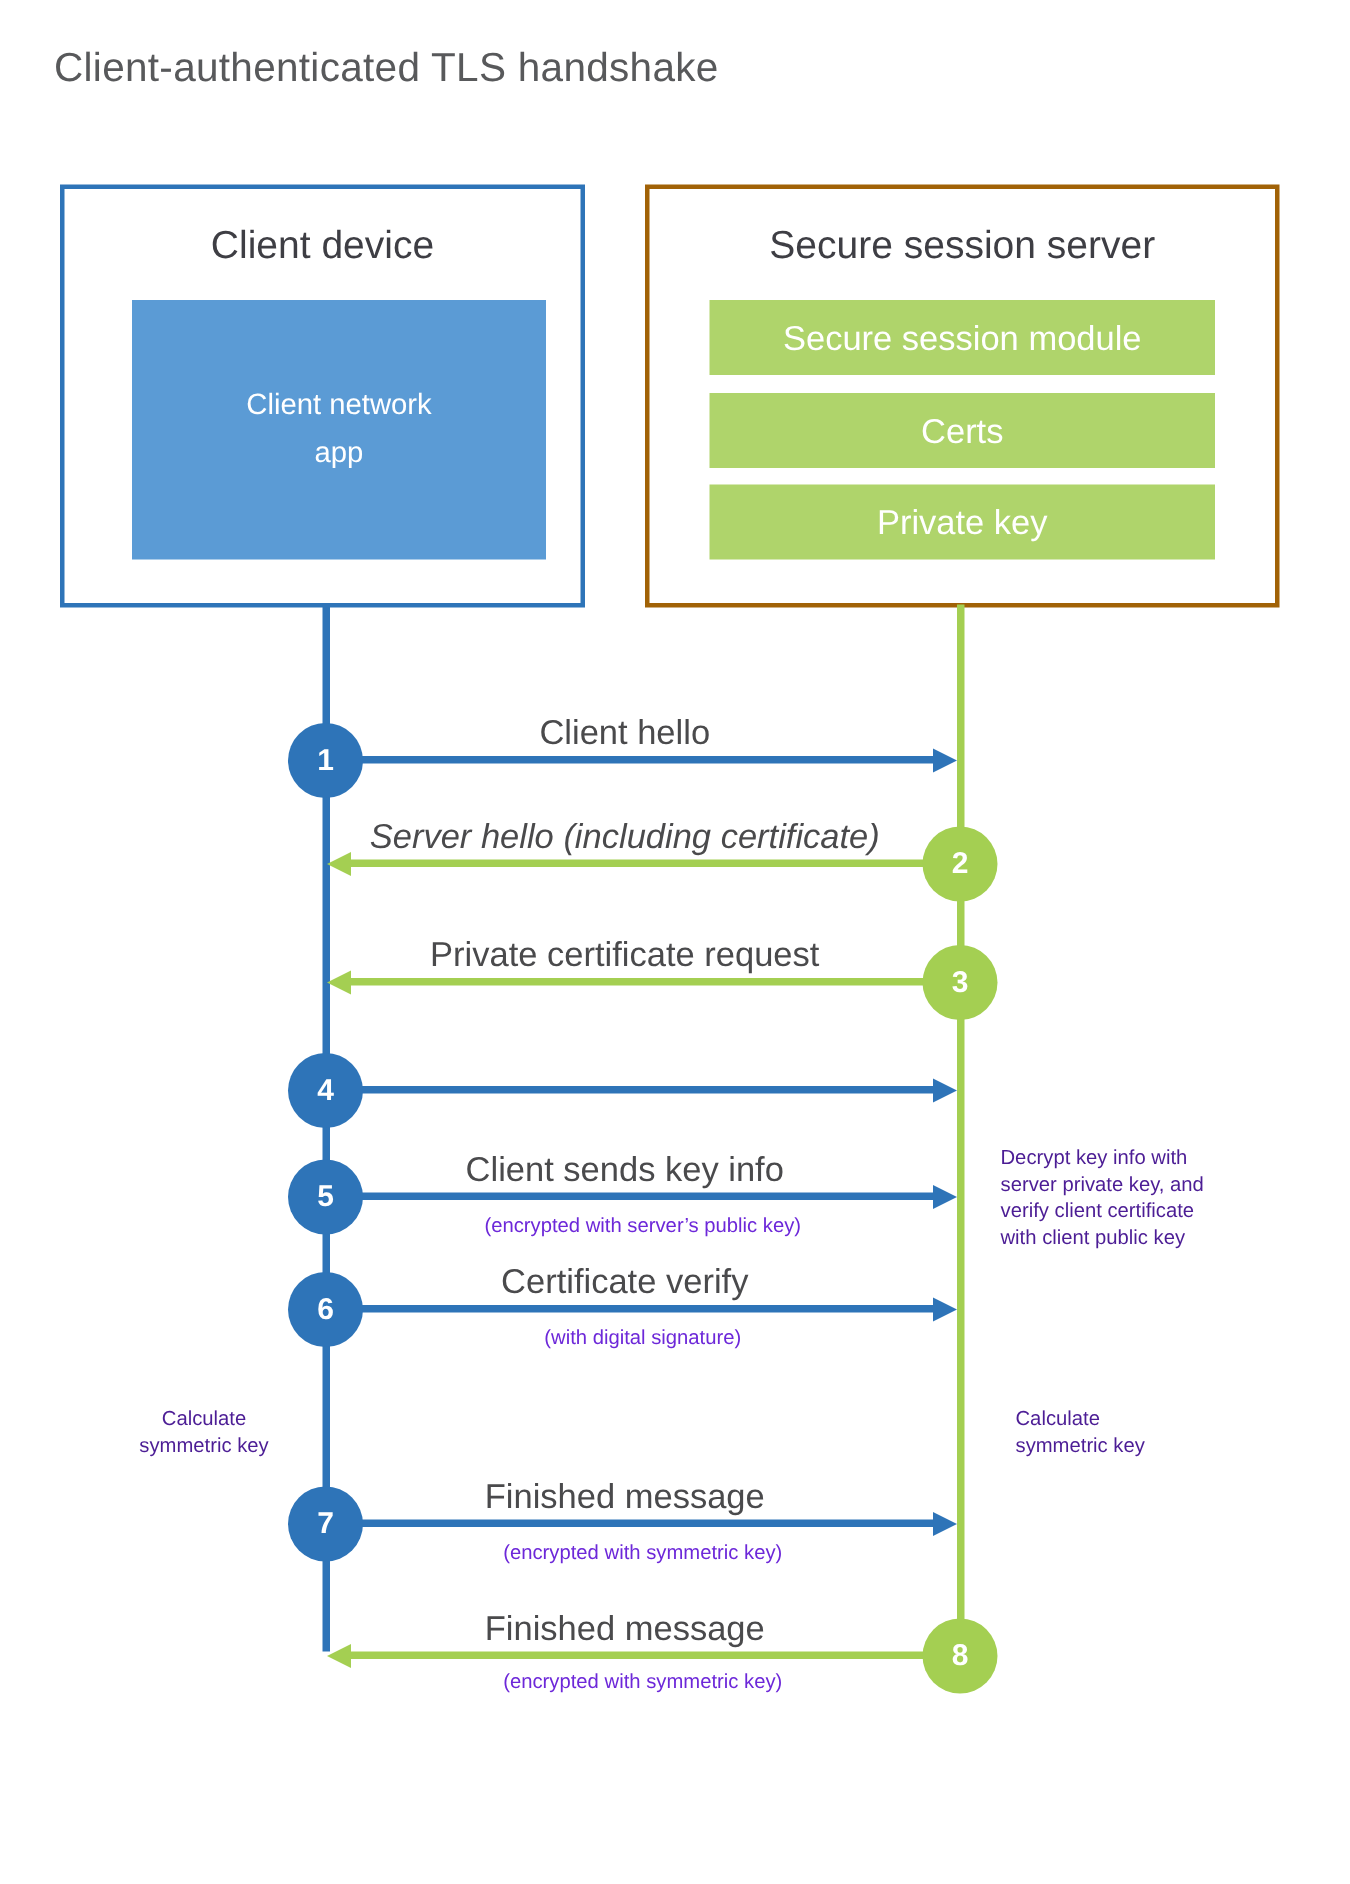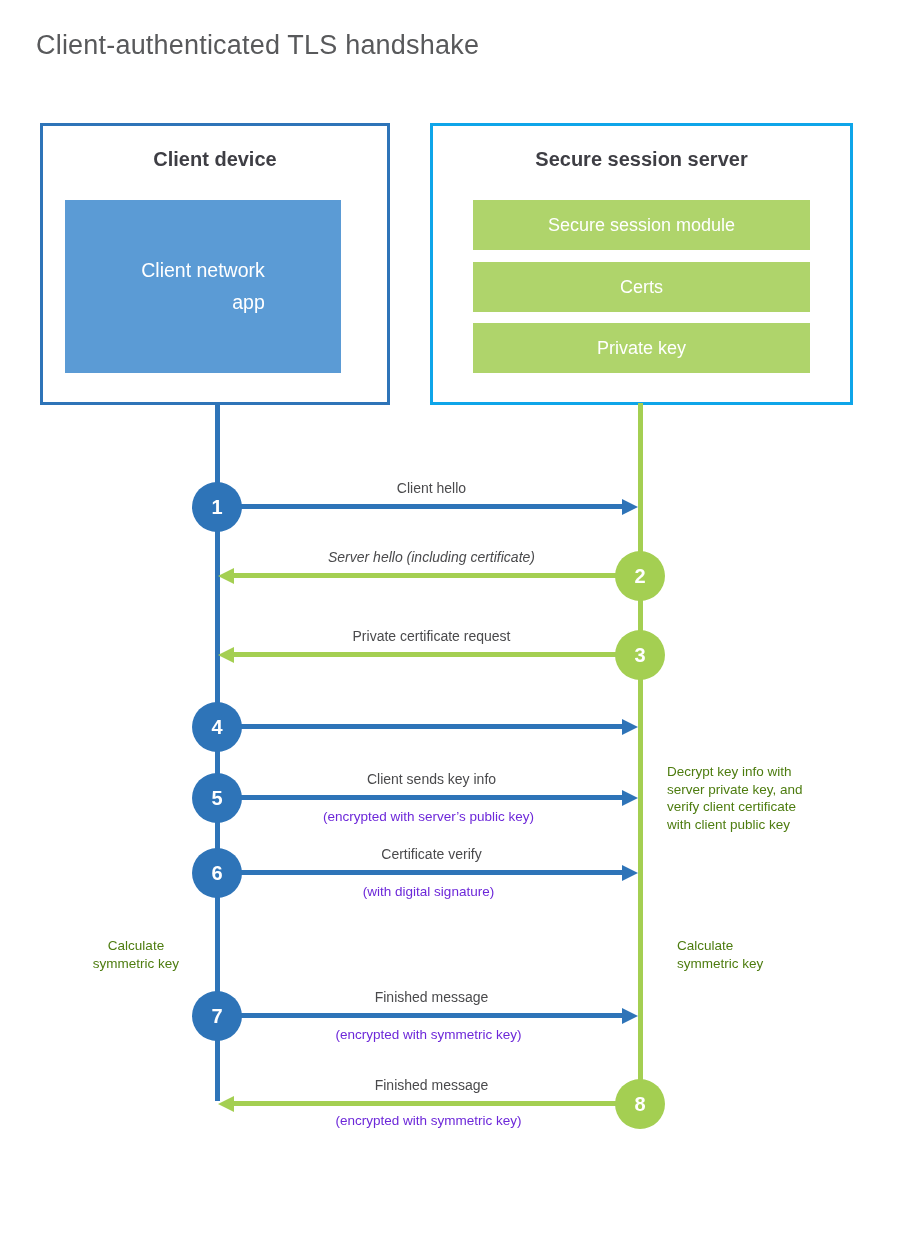--- a/index.html
+++ b/index.html
@@ -7,33 +7,33 @@
     position:relative;width:900px;height:1256px;background:#ffffff;overflow:hidden;
     font-family:"Liberation Sans","DejaVu Sans",sans-serif;
   }
   .page-title{
     position:absolute;left:36px;top:30px;margin:0;
     font-size:27px;font-weight:300;color:#58595b;letter-spacing:.2px;
   }
   
   .actor-box{position:absolute;top:123px;background:#ffffff;}
   .actor-box.client{left:40px;width:344px;height:276px;border:3px solid #2e74b8;}
-  .actor-box.server{left:430px;width:417px;height:276px;border:3px solid #0ea5e9;}
+  .actor-box.server{left:430px;width:417px;height:276px;border:3px solid #a16207;}
   .actor-title{
     position:absolute;left:0;right:0;top:22px;text-align:center;
-    font-size:20px;font-weight:bold;color:#3e3e44;
+    font-size:26px;font-weight:normal;color:#3e3e44;
   }
   .client-module{
-    position:absolute;left:22px;top:74px;width:276px;height:173px;background:#5b9bd5;
+    position:absolute;left:45px;top:74px;width:276px;height:173px;background:#5b9bd5;
     color:#ffffff;font-size:19.5px;display:flex;align-items:center;justify-content:center;
-    text-align:right;white-space:pre-line;line-height:1.6;
+    text-align:center;white-space:pre-line;line-height:1.6;
   }
   .server-module{
     position:absolute;left:40px;width:337px;height:50px;background:#afd46b;
-    color:#ffffff;font-size:18px;display:flex;align-items:center;justify-content:center;
+    color:#ffffff;font-size:23px;display:flex;align-items:center;justify-content:center;
     text-align:right;
   }
   
   .lifeline{position:absolute;width:5px;}
   .lifeline.blue{left:215px;top:403px;height:698px;background:#2e74b8;}
   .lifeline.green{left:638px;top:403px;height:701px;background:#a4cf52;}
   
   .step-circle{
     position:absolute;width:50px;height:50px;border-radius:50%;
     color:#ffffff;font-weight:bold;font-size:20px;
@@ -41,29 +41,29 @@
   }
   .step-circle.blue{background:#2e74b8;left:192px;}
   .step-circle.green{background:#a4cf52;left:615px;}
   .bar{position:absolute;height:5px;}
   .bar.blue{background:#2e74b8;left:217px;width:405px;}
   .bar.green{background:#a4cf52;left:234px;width:406px;}
   .head{position:absolute;width:0;height:0;border-top:8px solid transparent;border-bottom:8px solid transparent;}
   .head.right{left:622px;border-left:16px solid #2e74b8;}
   .head.left{left:218px;border-right:16px solid #a4cf52;}
   .msg-label{
-    position:absolute;left:220px;width:423px;text-align:center;
-    font-size:14px;color:#4a4a4c;line-height:24px;
+    position:absolute;left:205px;width:423px;text-align:center;
+    font-size:23px;color:#4a4a4c;line-height:24px;
   }
   .msg-sub{
     position:absolute;left:217px;width:423px;text-align:center;
     font-size:13.5px;color:#6d28d9;line-height:18px;
   }
   .side-note{
-    position:absolute;font-size:13.5px;color:#4d7c0f;line-height:17.5px;white-space:pre-line;
+    position:absolute;font-size:13.5px;color:#4c1d95;line-height:17.5px;white-space:pre-line;
   }
   .note-decrypt{left:667px;top:763px;width:170px;text-align:left;}
   .calc-left{left:85px;top:937px;width:102px;text-align:center;}
   .calc-right{left:677px;top:937px;width:120px;text-align:left;}
 </style>
 </head>
 <body>
 
 <div class="canvas">
 

